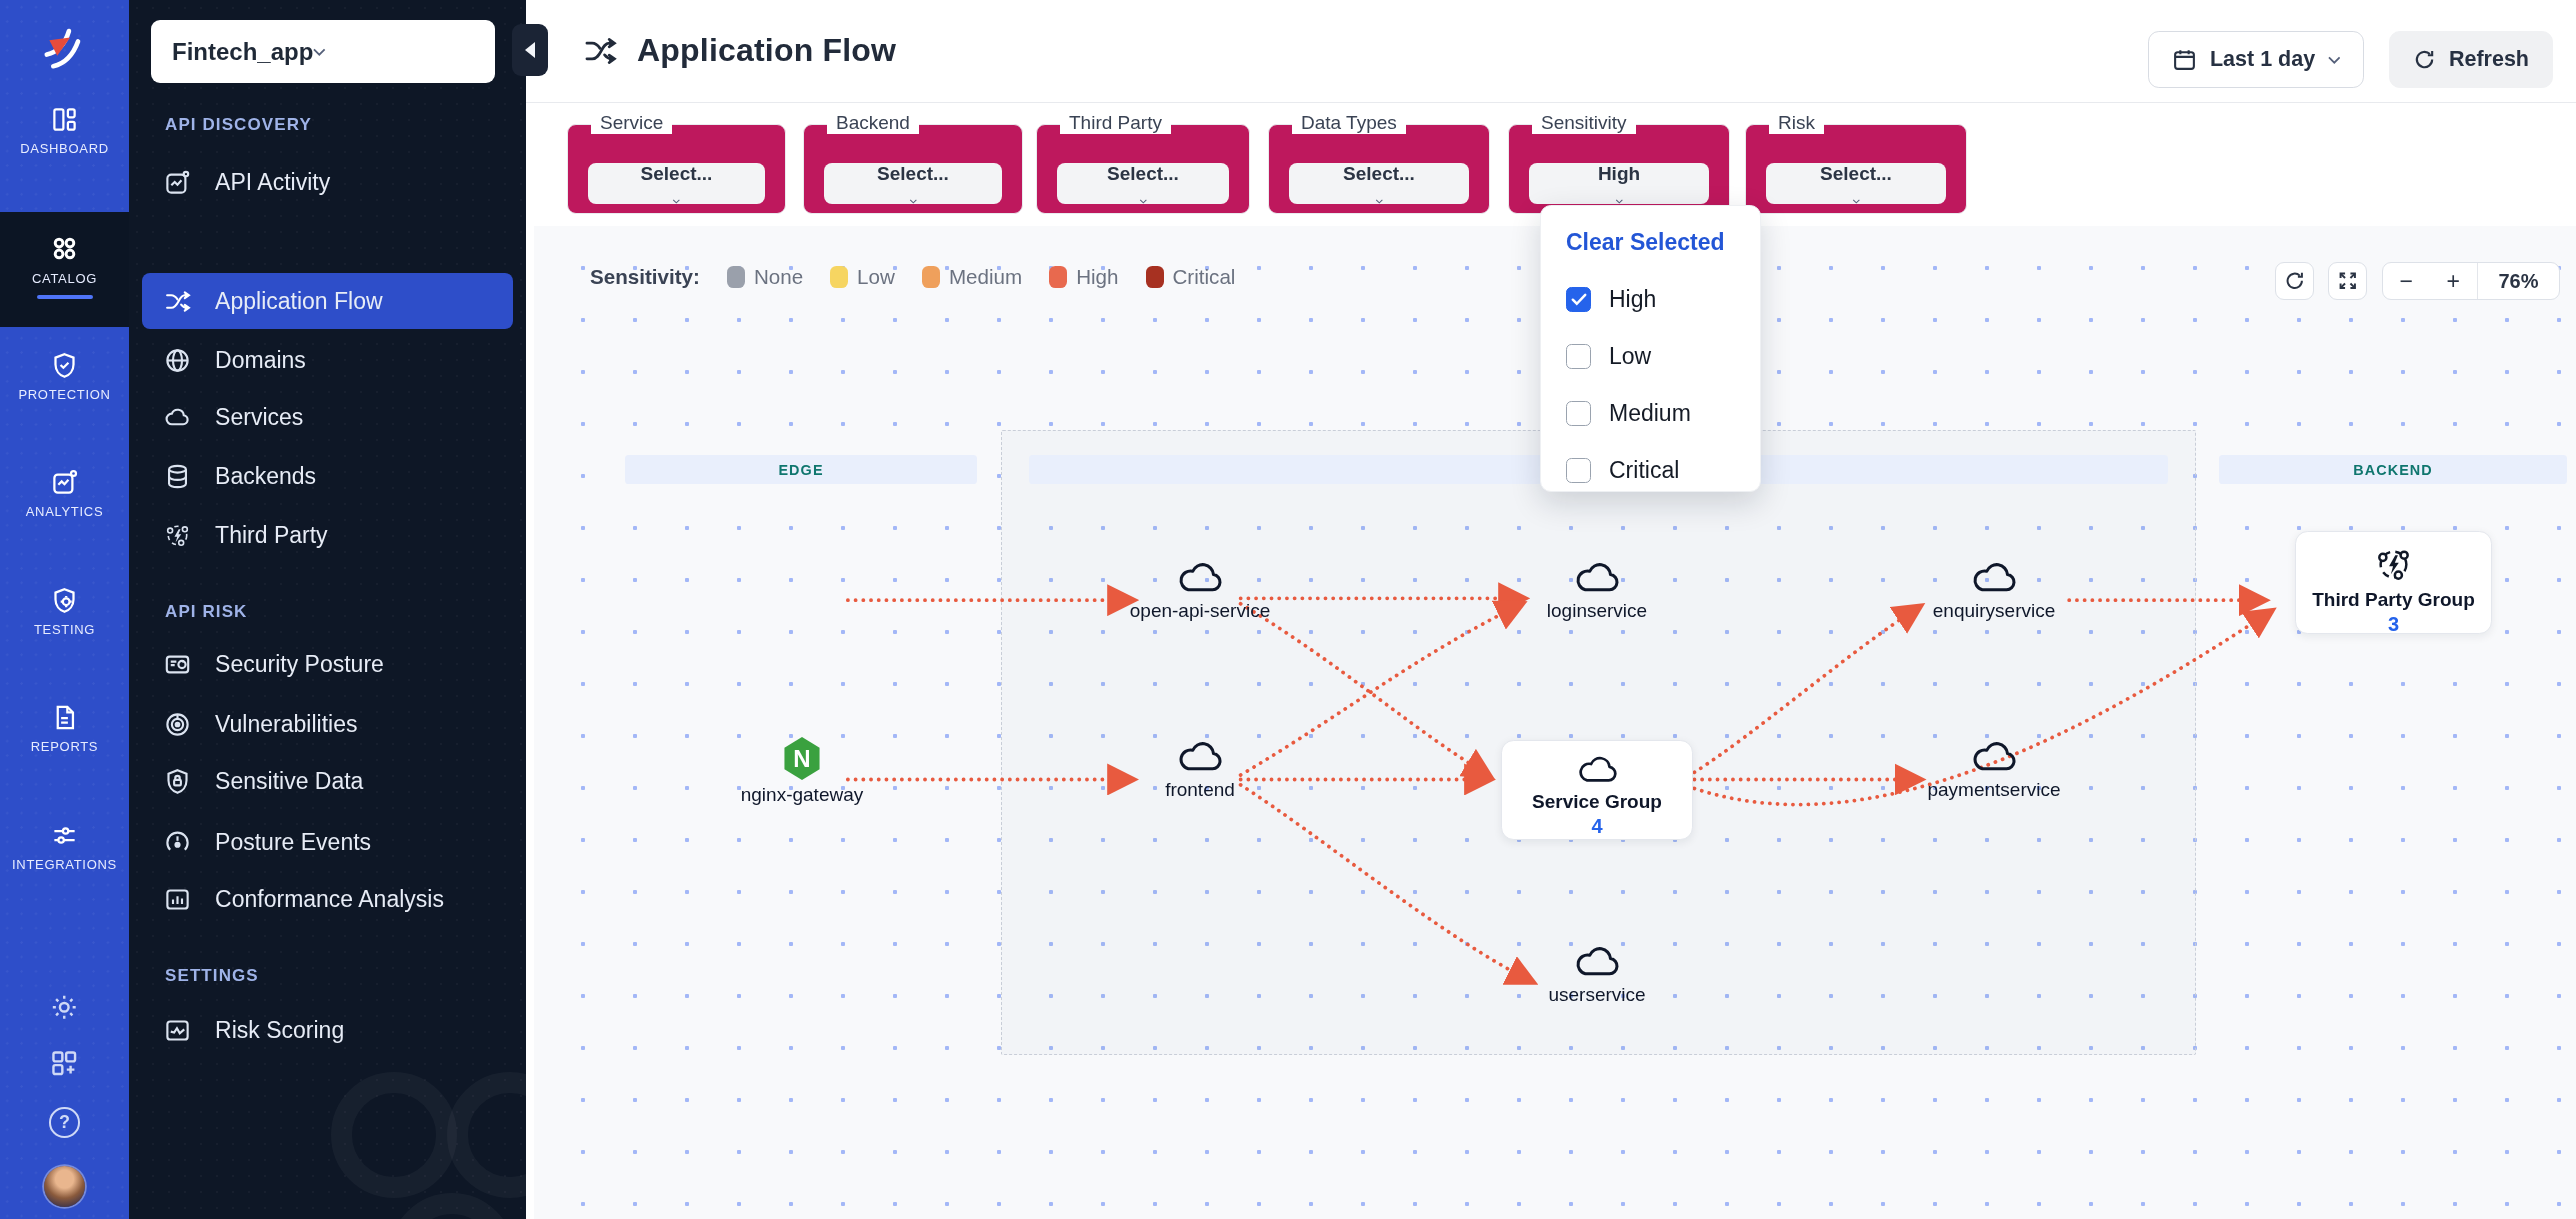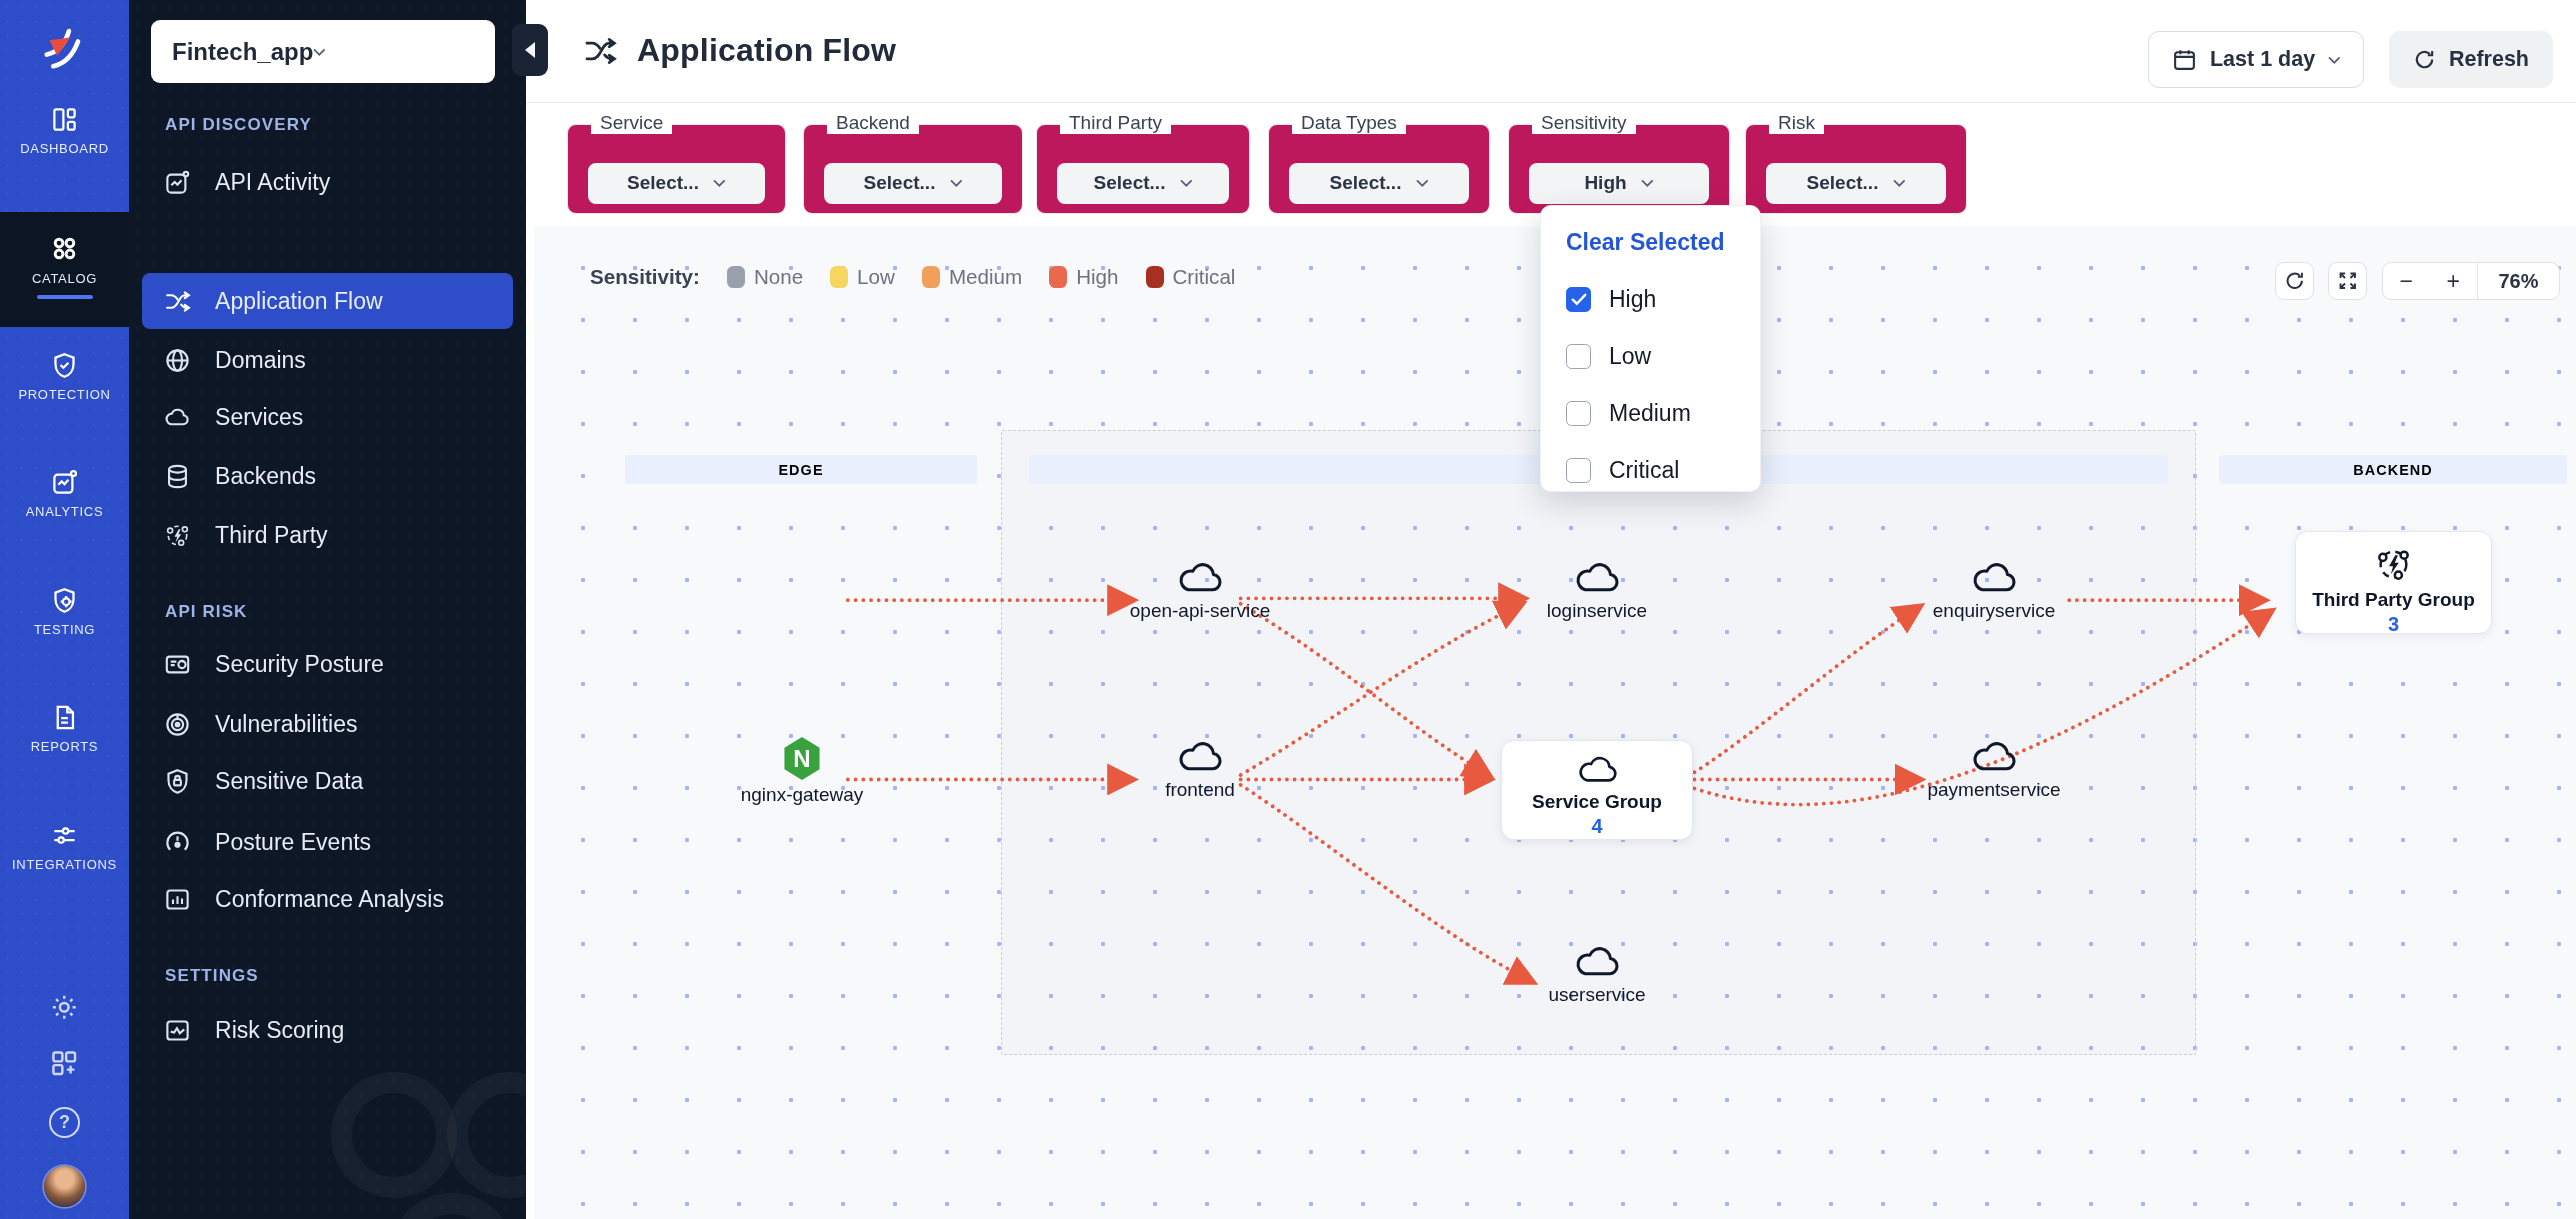--- a/index.html
+++ b/index.html
@@ -47,21 +47,21 @@
   .btn { display:flex; align-items:center; gap:12.6px; height:57px; border-radius:10.8px; padding:0 23px; cursor:pointer;
          font-size:21.5px; font-weight:600; color:#273142; }
   .btn.outline { background:#fff; border:1.3px solid #d8dce3; }
   .btn.gray { background:#f0f1f3; border:1.3px solid #f0f1f3; }
 
   
   .filters { position:absolute; top:103px; left:0; right:0; height:123px; background:#fff; }
   .fset { position:absolute; top:20.6px; height:90px; border:1.3px solid #e9ebef; border-radius:9px; background:#be185d; }
   .fset .flg { position:absolute; top:-12.6px; left:23px; background:#fff; padding:0 9px; font-size:19px; color:#3a4354; }
   .fsel { position:absolute; left:20px; right:20px; top:38px; height:41px; background:#f3f4f6; border-radius:8px;
-          display:flex; align-items:center; justify-content:center; gap:14.4px; cursor:pointer; font-size:19px; font-weight:700; color:#2b3444; }
+          display:flex; align-items:center; justify-content:center; gap:14.4px; cursor:pointer; font-size:19px; font-weight:700; color:#2b3444;flex-direction:column; }
   .chev { width:12.6px; height:8px; }
 
   
   .dd { position:absolute; left:1014px; top:205px; width:221px; height:287px; background:#fff; border-radius:10.8px; z-index:60;
         box-shadow:0 10.8px 30.5px rgba(15,23,42,.16); border:0.9px solid #eef0f3; padding:23px 25px; }
   .dd .clear { color:#2356d6; font-weight:700; font-size:23px; cursor:pointer; }
   .dd-opt { display:flex; align-items:center; gap:18px; margin-top:30px; cursor:pointer; }
   .cbx { width:25px; height:25px; border-radius:5.4px; border:1.8px solid #9aa3af; background:#fff; flex:none;
          display:flex; align-items:center; justify-content:center; }
   .cbx.on { background:#2563eb; border-color:#2563eb; }
@@ -80,21 +80,21 @@
           display:flex; align-items:center; justify-content:center; cursor:pointer; color:#2b3444; }
   .zgroup { height:38px; background:#fff; border:1.3px solid #dde1e8; border-radius:9px; display:flex; align-items:center; }
   .zbtn { width:47px; text-align:center; font-size:23px; color:#2b3444; cursor:pointer; line-height:36px; }
   .zdiv { width:1.3px; height:36px; background:#e3e6eb; }
   .zpct { width:81px; text-align:center; font-size:20px; font-weight:600; color:#2b3444; }
 
   .region { position:absolute; left:467px; top:204px; width:1195px; height:625px;
             border:1.8px dashed #c9ced8; background:rgba(125,140,165,.045); border-radius:1.8px; }
   .band { position:absolute; top:229px; height:29px; background:#e9effc; border-radius:3.6px;
           display:flex; align-items:center; justify-content:center; font-size:14.4px; font-weight:700;
-          letter-spacing:1.1px; color:#000000; }
+          letter-spacing:1.1px; color:#0f766e; }
   .node { position:absolute; width:197px; transform:translateX(-50%); text-align:center; cursor:pointer; }
   .node .nic { display:flex; justify-content:center; }
   .node .nlb { margin-top:3.6px; font-size:19px; font-weight:500; color:#0f172a; }
   .gcard { position:absolute; background:#fff; border:1.3px solid #e4e7ed; border-radius:12.6px; text-align:center;
            box-shadow:0 2.7px 9px rgba(15,23,42,.07); cursor:pointer; padding-top:13px; }
   .gcard .glb { font-size:19px; font-weight:600; color:#0f172a; margin-top:1.8px; }
   .gcard .gct { font-size:20px; font-weight:700; color:#2563eb; margin-top:2.7px; }
   .hex { width:39px; height:43px; background:#3aa13f; clip-path:polygon(50% 0,95% 25%,95% 75%,50% 100%,5% 75%,5% 25%);
          display:flex; align-items:center; justify-content:center; color:#fff; font-weight:800; font-size:24px; }
   svg.edges { position:absolute; inset:0; pointer-events:none; }

